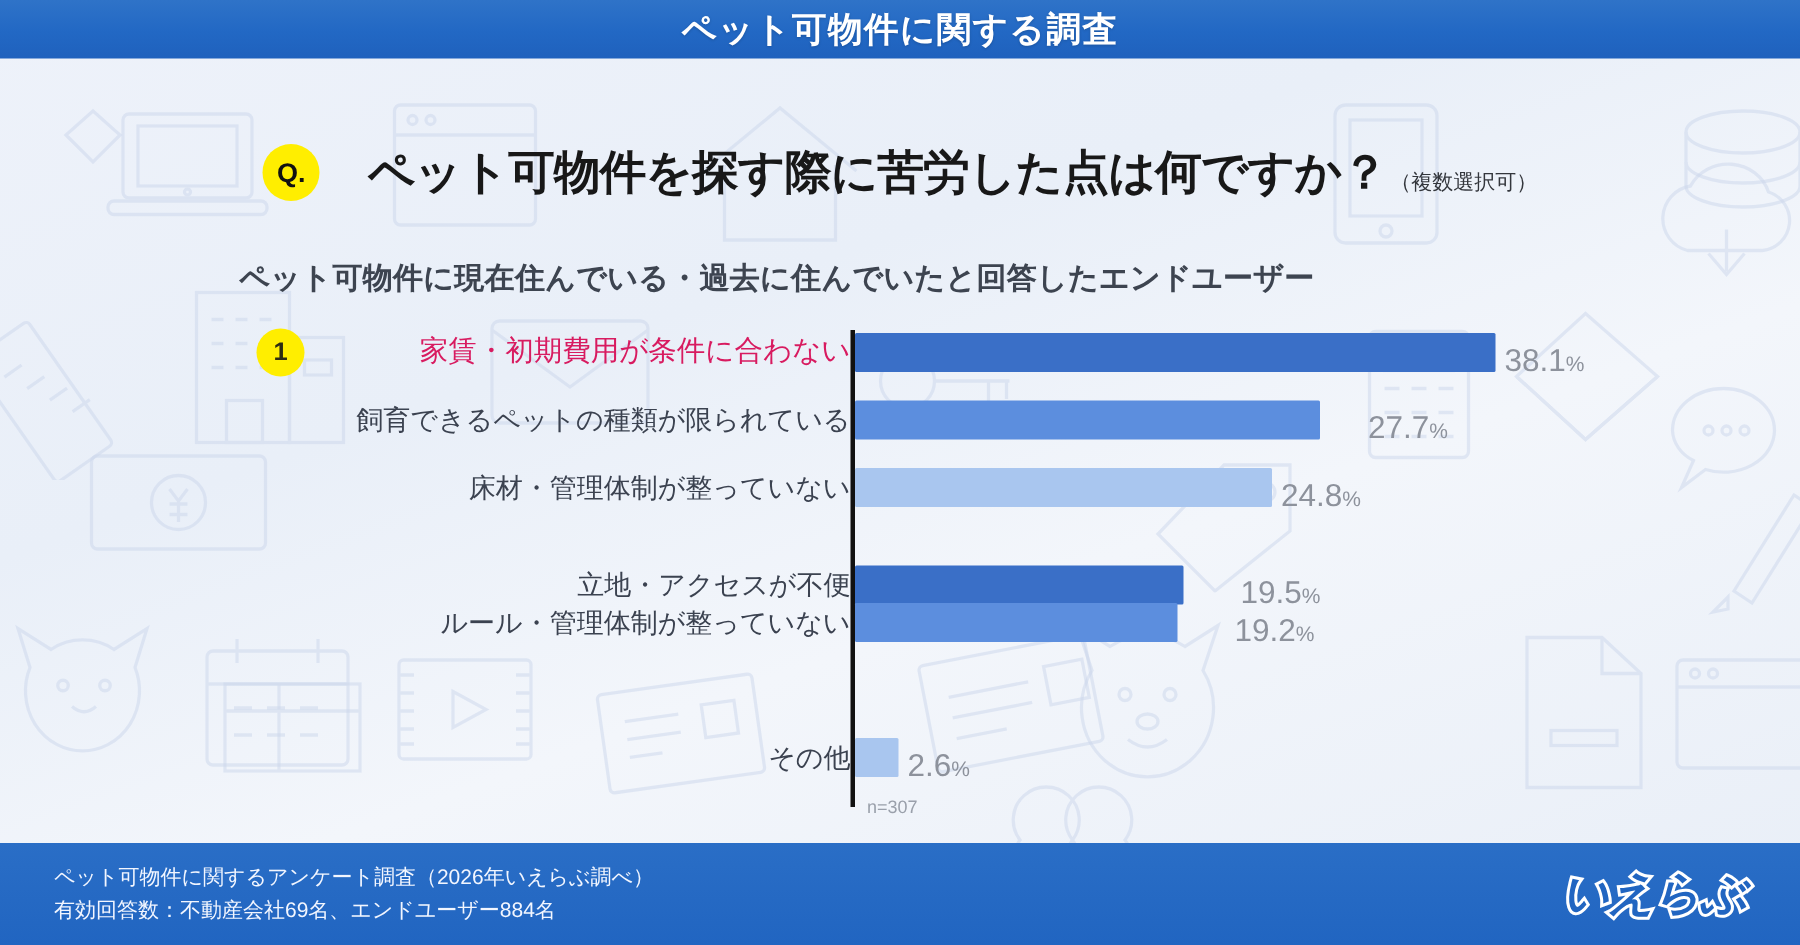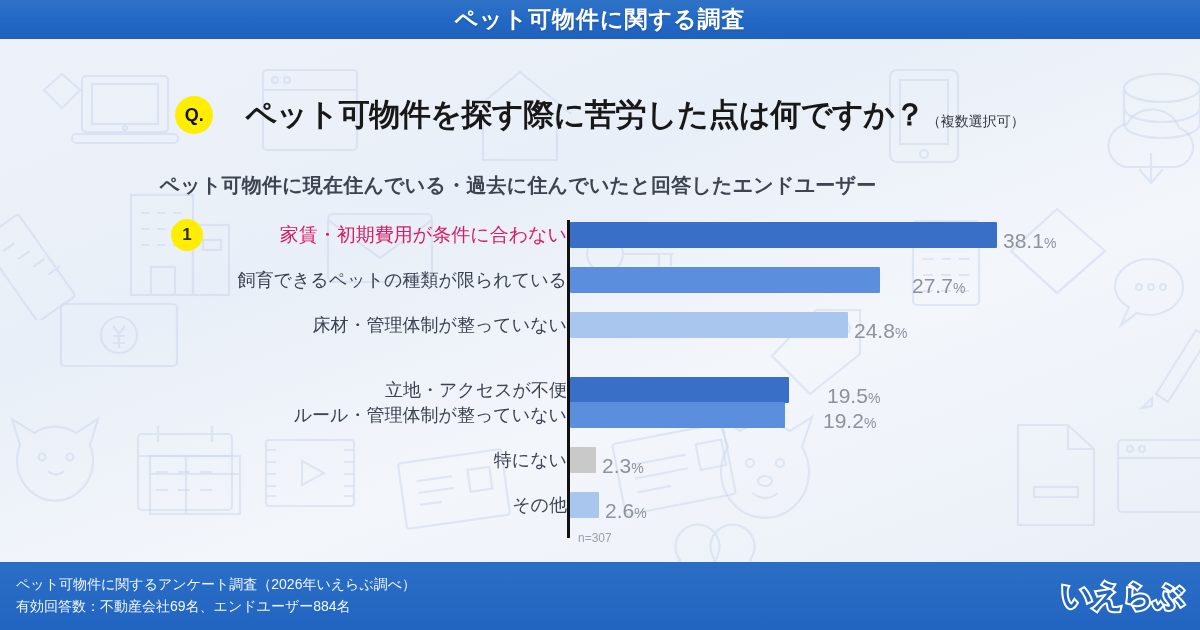--- a/index.html
+++ b/index.html
@@ -97,27 +97,28 @@
   .nnote {
     position:absolute; left:578px; top:313px;
     font-size:12px; color:#9aa0ab;
   }
 
   
   .footer {
     position:absolute; left:0; bottom:0; width:1200px; height:68px;
     background:linear-gradient(180deg,#2a6ec6 0%, #2165c1 100%);
     display:flex; align-items:center; justify-content:space-between;
-    padding:0 16px;
+    padding:0 36px;
   }
   .footer-text { color:#f2f6ff; font-size:14px; line-height:1.55; }
   .logo {
     font-size:31px; font-weight:bold; color:#2165c1; letter-spacing:-1px;
     -webkit-text-stroke:4px #ffffff; paint-order:stroke fill;
     font-family:"DejaVu Sans", sans-serif;
+    font-style:italic;
   }
 </style>
 </head>
 <body>
 
 <div id="page">
 
   <svg class="wm" style="left:70px; top:70px;" width="110" height="80" viewBox="0 0 110 80">
     <rect x="12" y="6" width="86" height="56" rx="4"></rect>
       <rect x="22" y="14" width="66" height="40"></rect>
@@ -293,25 +294,20 @@
       <div class="bar" style="width:219px; background:#3a6fc7;"></div>
       <div class="bar-value" style="left:827px;"><span>19.5</span><span class="pct">%</span></div>
     </div>
 
     <div class="row" style="top:180px;padding-left:37px;">
       <div class="row-label">ルール・管理体制が整っていない</div>
       <div class="bar" style="width:215px; background:#5c8ede;"></div>
       <div class="bar-value" style="left:791px;margin-left:32px;"><span>19.2</span><span class="pct">%</span></div>
     </div>
 
-    <div class="row" style="top:225px;">
-      <div class="row-label">特にない</div>
-      <div class="bar" style="width:26px; background:#c9c9c9;"></div>
-      <div class="bar-value" style="left:602px;"><span>2.3</span><span class="pct">%</span></div>
-    </div>
 
     <div class="row" style="top:270px;">
       <div class="row-label">その他</div>
       <div class="bar" style="width:29px; background:#a9c6ef;"></div>
       <div class="bar-value" style="left:605px;"><span>2.6</span><span class="pct">%</span></div>
     </div>
 
     <div class="nnote">n=307</div>
   </div>
 

